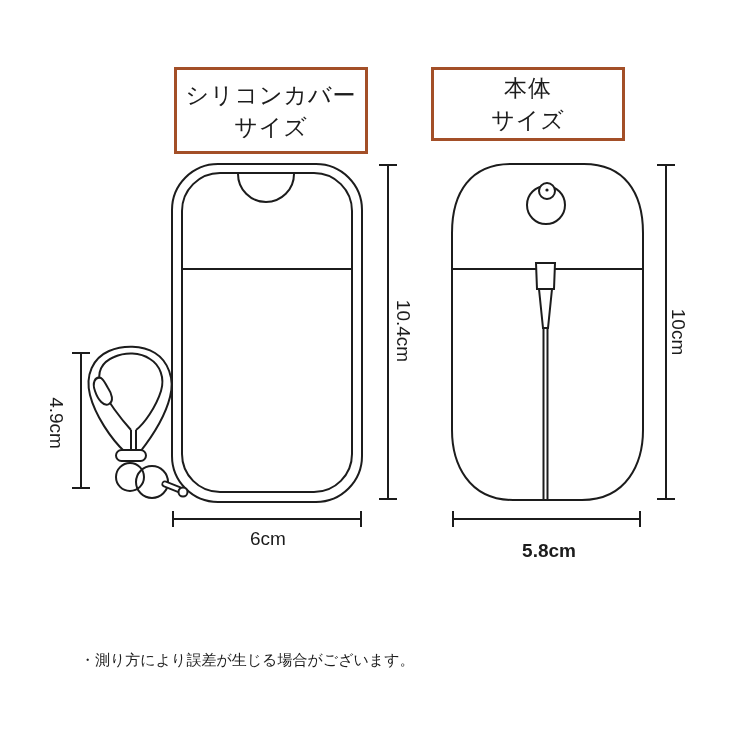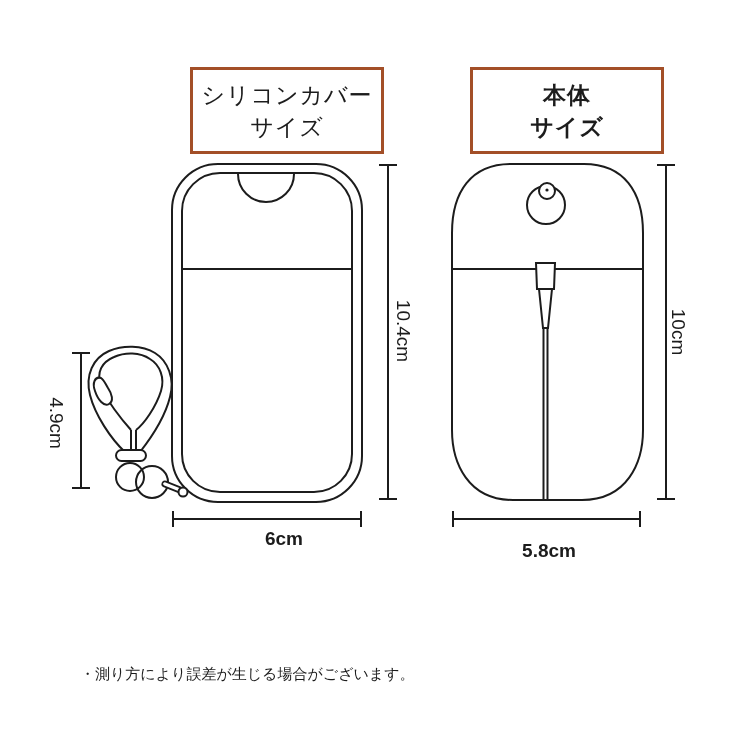--- a/index.html
+++ b/index.html
@@ -79,34 +79,34 @@
         <line x1="666" y1="165" x2="666" y2="499"></line>
         <line x1="657" y1="165" x2="675" y2="165"></line>
         <line x1="657" y1="499" x2="675" y2="499"></line>
         <line x1="453" y1="519" x2="640" y2="519"></line>
         <line x1="453" y1="511" x2="453" y2="527"></line>
         <line x1="640" y1="511" x2="640" y2="527"></line>
       </g>
     </g>
   </svg>
 
-  <div class="size-box" style="left:190px; top:67px; width:194px; height:87px;">
+  <div class="size-box" style="left:174px; top:67px; width:194px; height:87px;">
     <span>シリコンカバー</span>
     <span>サイズ</span>
   </div>
 
-  <div class="size-box" style="left:470px; top:67px; width:194px; height:87px;font-weight:bold;">
+  <div class="size-box" style="left:431px; top:67px; width:194px; height:74px;">
     <span>本体</span>
     <span>サイズ</span>
   </div>
 
   <div class="label dim vlabel" style="left:403px; top:331px;">10.4cm</div>
   <div class="label dim vlabel" style="left:56px; top:423px;">4.9cm</div>
-  <div class="label dim hlabel" style="left:284px; top:539px;font-weight:bold;">6cm</div>
+  <div class="label dim hlabel" style="left:268px; top:539px;">6cm</div>
   <div class="label dim vlabel" style="left:678px; top:332px;">10cm</div>
   <div class="label dim hlabel" style="left:549px; top:551px;font-weight:bold;">5.8cm</div>
 
 
-  <div class="notes" style="left:80px; top:661px;">
+  <div class="notes" style="left:80px; top:647px;">
     <div>・測り方により誤差が生じる場合がございます。</div>
   </div>
 
 </div>
 
 </body></html>

